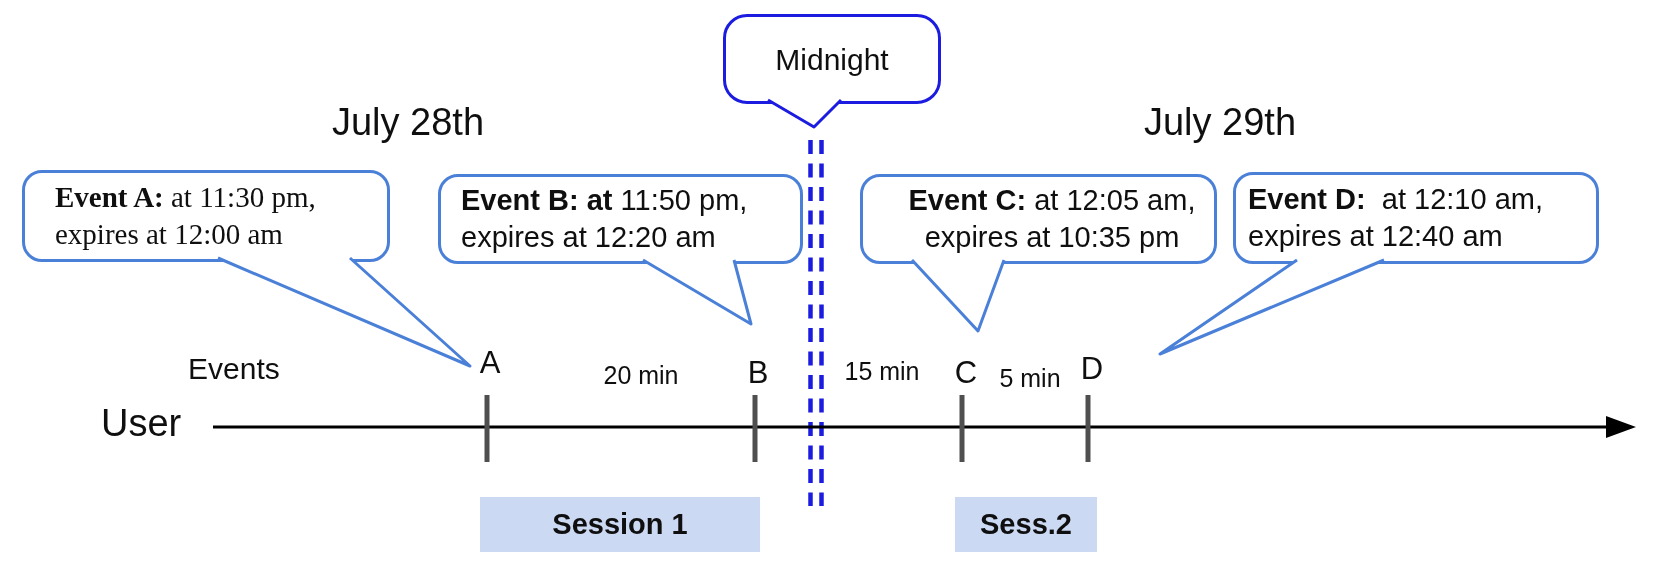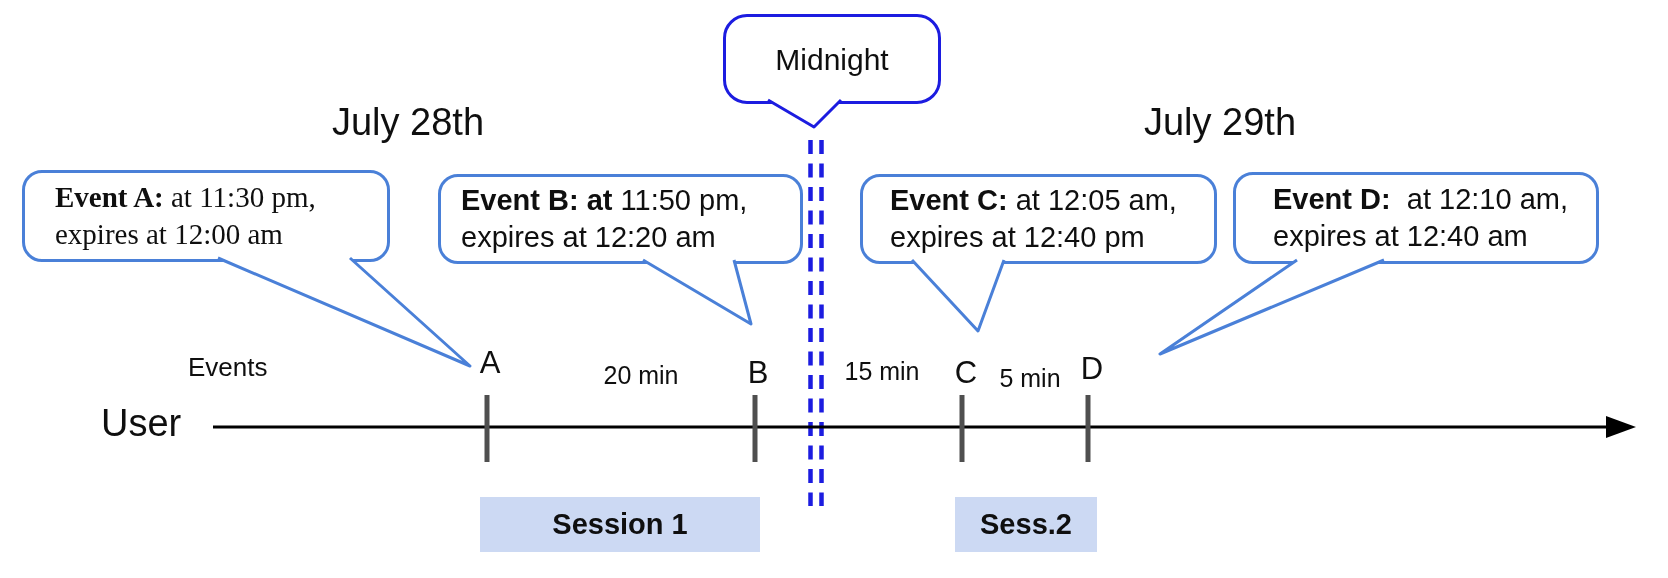--- a/index.html
+++ b/index.html
@@ -14,34 +14,34 @@
   .bubble{
     position:absolute;background:#fff;z-index:2;box-sizing:border-box;
     border:3px solid var(--callout-border,#4a80d8);border-radius:20px;
     display:flex;flex-direction:column;justify-content:center;
     font-size:29px;line-height:37px;
   }
   .bubble .ln{white-space:pre-wrap;}
   .bubble .b{font-weight:bold;}
   .bubble-a{left:22px;top:170px;width:368px;height:92px;padding-left:30px;font-family:Liberation Serif, serif;}
   .bubble-b{left:438px;top:174px;width:365px;height:90px;padding-left:20px;}
-  .bubble-c{left:860px;top:174px;width:357px;height:90px;padding-left:27px;}
-  .bubble-d{left:1233px;top:172px;width:366px;height:92px;padding-left:37px;}
+  .bubble-c{left:860px;top:174px;width:357px;height:90px;padding-left:27px;text-align:center;}
+  .bubble-d{left:1233px;top:172px;width:366px;height:92px;padding-left:12px;}
 
   .bubble-midnight{
     left:723px;top:14px;width:218px;height:90px;z-index:2;
     border:3px solid var(--midnight-blue,#1c1ce0);border-radius:24px;
     align-items:center;font-size:30px;
   }
 
   .date-label{position:absolute;top:101px;transform:translateX(-50%);font-size:38px;z-index:1;}
   .date-left{left:408px;}
   .date-right{left:1183px;margin-left:37px;}
 
-  .events-label{position:absolute;left:188px;top:352px;font-size:26px;z-index:1;}
+  .events-label{position:absolute;left:188px;top:352px;font-size:30px;z-index:1;}
   .user-label{position:absolute;left:101px;top:402px;font-size:38px;z-index:1;}
 
   .tick-letter{position:absolute;transform:translateX(-50%);font-size:31px;z-index:1;}
   .letter-a{left:490px;top:345px;}
   .letter-b{left:758px;top:355px;}
   .letter-c{left:966px;top:355px;}
   .letter-d{left:1092px;top:351px;}
 
   .gap-label{position:absolute;transform:translateX(-50%);font-size:25px;z-index:1;}
   .gap-1{left:641px;top:361px;}
@@ -78,21 +78,21 @@
   <div class="bubble bubble-a">
     <div class="ln"><span class="b">Event A:</span><span> at 11:30 pm,</span></div>
     <div class="ln">expires at 12:00 am</div>
   </div>
   <div class="bubble bubble-b">
     <div class="ln"><span class="b">Event B: at</span><span> 11:50 pm,</span></div>
     <div class="ln">expires at 12:20 am</div>
   </div>
   <div class="bubble bubble-c">
     <div class="ln"><span class="b">Event C:</span><span> at 12:05 am,</span></div>
-    <div class="ln">expires at 12:40 pm</div>
+    <div class="ln">expires at 10:35 pm</div>
   </div>
   <div class="bubble bubble-d">
     <div class="ln"><span class="b">Event D:</span><span>  at 12:10 am,</span></div>
     <div class="ln">expires at 12:40 am</div>
   </div>
 
   <div class="events-label">Events</div>
   <div class="user-label">User</div>
 
   <div class="tick-letter letter-a">A</div>

